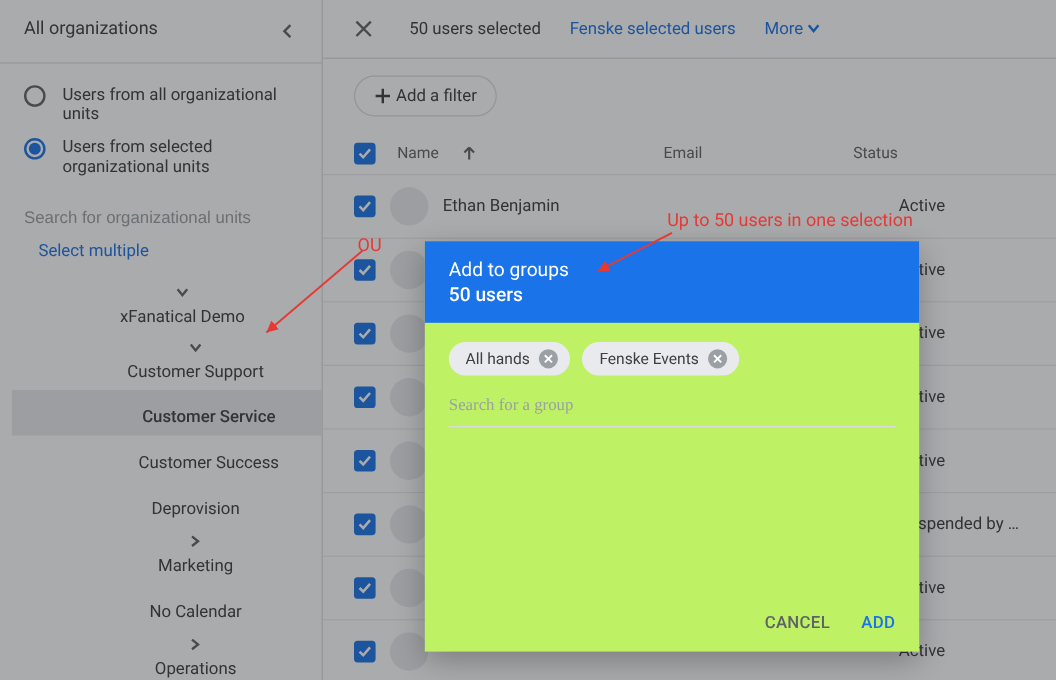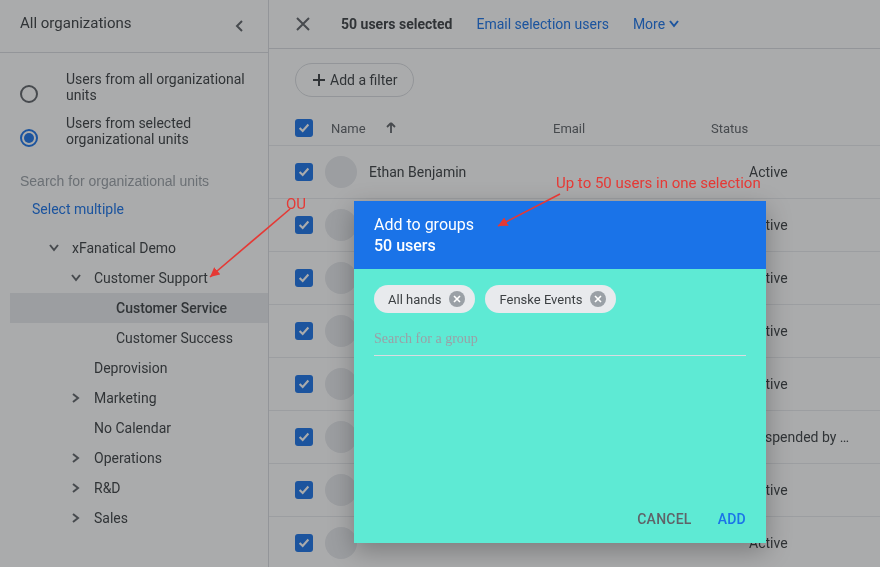--- a/index.html
+++ b/index.html
@@ -27,56 +27,56 @@
   .sidebar-header {
     display: flex;
     align-items: flex-start;
     justify-content: space-between;
     padding: 14px 16px 14px 20px;
     border-bottom: 1px solid #dadce0;
   }
   .sidebar-title { font-size: 15px; color: #3c4043; }
   .sidebar-collapse { width: 24px; height: 24px; display: flex; align-items: center; justify-content: center; color: #5f6368; cursor: pointer; }
   .radio-opts { padding: 12px 16px 10px 20px; }
-  .radio-row { display: flex; align-items: flex-end; gap: 28px; padding: 6px 0; color: #3c4043; cursor: pointer; }
+  .radio-row { display: flex; align-items: flex-start; gap: 14px; padding: 6px 0; color: #3c4043; cursor: pointer; }
   .radio-outer { width: 18px; height: 18px; border-radius: 50%; border: 2px solid #5f6368; display: flex; align-items: center; justify-content: center; flex-shrink: 0; }
   .radio-row.selected .radio-outer { border-color: #1a73e8; }
   .radio-inner { width: 10px; height: 10px; border-radius: 50%; background: #1a73e8; display: none; }
   .radio-row.selected .radio-inner { display: block; }
   .sidebar-search {
     border: none;
     width: 100%;
     padding: 10px 20px 6px 20px;
     font-size: 14px;
     color: #5f6368;
     outline: none;
     background: transparent;
   }
   .sidebar-search::placeholder { color: #9aa0a6; }
   .select-multiple { color: #1a73e8; padding: 6px 20px 14px 32px; font-size: 14px; cursor: pointer; }
   .ou-tree { padding-left: 10px; padding-top: 2px; }
-  .ou-row { display: flex; align-items: center; gap: 8px; padding: 7px 8px 7px 8px; color: #3c4043; cursor: pointer; border-radius: 0; }
+  .ou-row { display: flex; align-items: center; gap: 8px; padding: 7px 8px 7px 8px; color: #3c4043; cursor: pointer; border-radius: 0; flex-direction: column; }
   .ou-row .ou-arrow { width: 20px; display: flex; justify-content: center; color: #5f6368; }
   .ou-row.depth1 { padding-left: 34px; }
   .ou-row.depth2 { padding-left: 56px; }
   .ou-row.depth3 { padding-left: 78px; }
   .ou-row.selected { background: #e8eaed; font-weight: 500; }
   .ou-label {}
   
   .main { flex: 1; display: flex; flex-direction: column; min-width: 0; }
   .toolbar {
     display: flex;
     align-items: center;
     gap: 24px;
     padding: 10px 20px;
     border-bottom: 1px solid #dadce0;
     color: #5f6368;
   }
   .toolbar .close-x { width: 28px; height: 28px; display: flex; align-items: center; justify-content: center; cursor: pointer; font-size: 18px; color: #5f6368; }
-  .toolbar .selected-count { color: #3c4043; font-weight: 700; }
+  .toolbar .selected-count { color: #3c4043; font-weight: 400; }
   .toolbar .link { color: #1a73e8; cursor: pointer; }
   .toolbar .more { display: flex; align-items: center; gap: 4px; color: #1a73e8; cursor: pointer; }
   .filters-row { padding: 14px 26px; }
   .filter-chip {
     display: inline-flex; align-items: center; gap: 4px;
     border: 1px solid #dadce0; border-radius: 18px;
     padding: 8px 16px; color: #3c4043; cursor: pointer;
   }
   .table-head {
     display: flex; align-items: center; padding: 8px 26px;
@@ -107,21 +107,21 @@
   }
   .status-cell { flex: 1; color: #3c4043; white-space: nowrap; overflow: hidden; text-overflow: ellipsis; }
   
   .scrim {
     position: absolute; inset: 0; background: rgba(32,33,36,0.38);
   }
   .dialog {
     position: absolute;
     left: 354px; top: 201px;
     width: 412px;
-    background: #5eead4;
+    background: #bef264;
     box-shadow: 0 8px 24px rgba(0,0,0,0.28);
     display: flex; flex-direction: column;
   }
   .dialog-header {
     background: #1a73e8; color: #fff;
     padding: 14px 20px 14px 20px;
   }
   .dialog-title { font-size: 16px; }
   .dialog-sub { font-size: 16px; font-weight: 500; margin-top: 2px; }
   .dialog-body { padding: 16px 20px 8px 20px; min-height: 230px; }
@@ -147,21 +147,21 @@
   .group-search::placeholder { color: #9aa0a6; }
   .dialog-actions {
     display: flex; justify-content: flex-end; gap: 26px;
     padding: 12px 20px 16px 20px; color: #5f6368;
   }
   .dialog-actions .btn { font-weight: 500; cursor: pointer; letter-spacing: .25px; }
   .dialog-actions .primary { color: #1a73e8; }
   
   .annotation { position: absolute; color: #e53935; font-size: 15px; pointer-events: none; }
   .annotation svg { position: absolute; }
-  .ann-ou { left: 286px; top: 195px; }
+  .ann-ou { left: 298px; top: 195px; }
   .ann-50 { left: 556px; top: 174px; }
 </style>
 </head>
 <body>
 
 <div class="app">
 
   <aside class="sidebar">
     <div class="sidebar-header">
       <span class="sidebar-title">All organizations</span>
@@ -255,21 +255,21 @@
   </aside>
 
   <main class="main">
     <div class="toolbar">
       <span class="close-x">
         <svg width="16" height="16" viewBox="0 0 16 16">
             <path d="M2 2 L14 14 M14 2 L2 14" stroke="#5f6368" stroke-width="2"></path>
           </svg>
       </span>
       <span class="selected-count">50 users selected</span>
-      <span class="link">Email selection users</span>
+      <span class="link">Fenske selected users</span>
       <span class="more">
         <span>More</span>
         <svg width="10" height="8" viewBox="0 0 10 8">
             <path d="M1 1 L5 6 L9 1" stroke="#1a73e8" stroke-width="2" fill="none"></path>
           </svg>
       </span>
     </div>
 
     <div class="filters-row">
       <span class="filter-chip">

